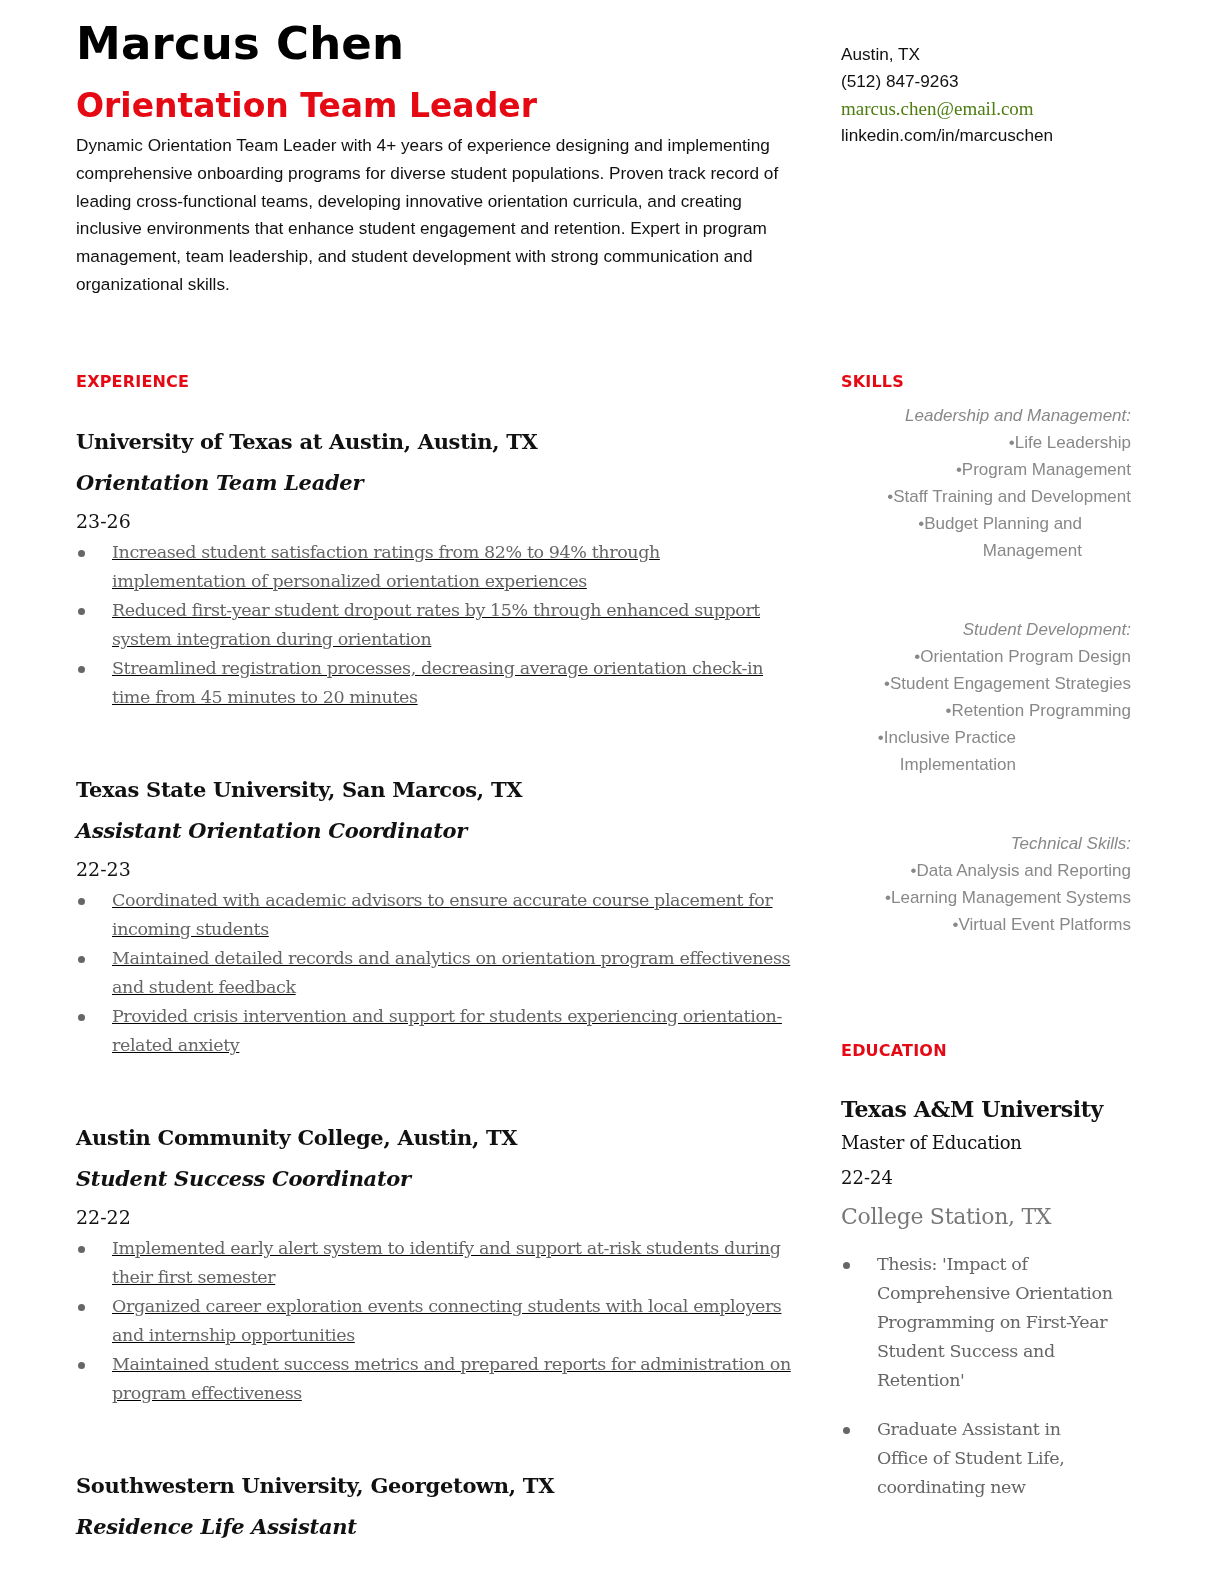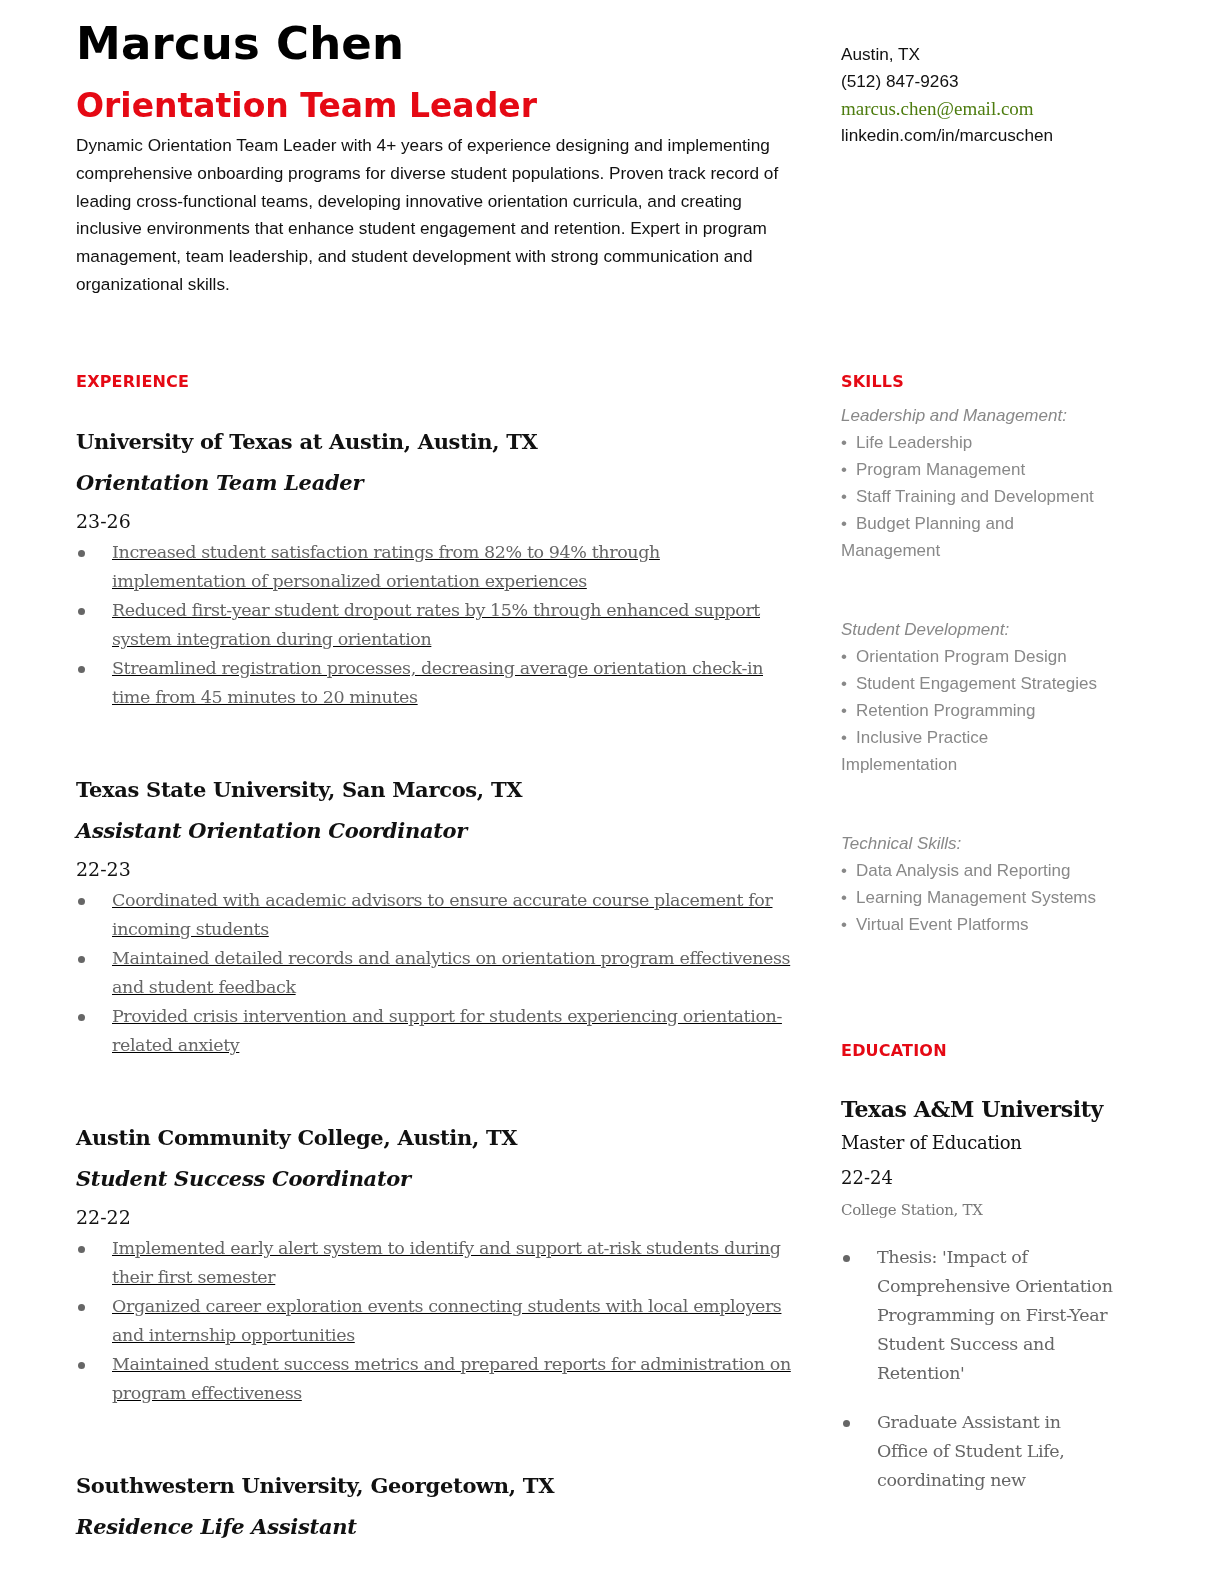--- a/index.html
+++ b/index.html
@@ -51,33 +51,33 @@
     .job li {
       position: relative; padding-left: 36px;
       font-family: "DejaVu Serif", serif; font-size: 17.5px; line-height: 29px;
       color: #666; letter-spacing: -0.4px;
     }
     .job li .dot {
       position: absolute; left: 2px; top: 12px; width: 7px; height: 7px;
       border-radius: 50%; background: #666;
     }
 
-    .skills { position: absolute; left: 841px; width: 290px; }
+    .skills { position: absolute; left: 841px; width: 290px; text-align: right; }
     .skill-group { font-family: "Liberation Sans", sans-serif; font-size: 17px; line-height: 27px; color: #888; }
     .skill-group .cat { font-style: italic; color: #888; }
     .skill-group .item { color: #888; }
     .skill-group .bullet { display: inline-block; width: 15px; color: #888; }
 
     .edu { position: absolute; left: 841px; width: 275px; }
     .edu .school {
       font-family: "DejaVu Serif", serif; font-weight: 700; font-size: 22px; line-height: 30px; color: #111; letter-spacing: -0.4px;
     }
     .edu .degree { font-family: "DejaVu Serif", serif; font-size: 18px; line-height: 26px; color: #111; margin-top: 6px; letter-spacing: -0.3px; }
     .edu .dates { font-family: "DejaVu Serif", serif; font-size: 18px; line-height: 26px; color: #111; margin-top: 9px; }
-    .edu .location { font-family: "DejaVu Serif", serif; font-size: 15px; line-height: 26px; color: #777; margin-top: 6px; letter-spacing: -0.3px; }
+    .edu .location { font-family: "DejaVu Serif", serif; font-size: 22px; line-height: 26px; color: #777; margin-top: 13px; letter-spacing: -0.3px; }
     .edu ul { list-style: none; margin: 20px 0 0 0; padding: 0; }
     .edu li {
       position: relative; padding-left: 36px; margin-bottom: 20px;
       font-family: "DejaVu Serif", serif; font-weight: 400; font-size: 17.5px; line-height: 29px; color: #666; letter-spacing: -0.4px;
     }
     .edu li .dot { position: absolute; left: 2px; top: 12px; width: 7px; height: 7px; border-radius: 50%; background: #666; }
   </style>
 </head>
 <body>
 
@@ -135,21 +135,21 @@
   </div>
 
   <div class="section-head" style="left:841px; top:372px;">SKILLS</div>
 
   <div class="skills" style="top:402px;">
     <div class="skill-group">
       <div class="cat">Leadership and Management:</div>
       <div class="item"><span class="bullet">•</span><span>Life Leadership</span></div>
       <div class="item"><span class="bullet">•</span><span>Program Management</span></div>
       <div class="item"><span class="bullet">•</span><span>Staff Training and Development</span></div>
-      <div class="item" style="width:200px;"><span class="bullet">•</span><span>Budget Planning and Management</span></div>
+      <div class="item" style="width:200px;margin-left:41px;"><span class="bullet">•</span><span>Budget Planning and Management</span></div>
     </div>
   </div>
 
   <div class="skills" style="top:616px;">
     <div class="skill-group">
       <div class="cat">Student Development:</div>
       <div class="item"><span class="bullet">•</span><span>Orientation Program Design</span></div>
       <div class="item"><span class="bullet">•</span><span>Student Engagement Strategies</span></div>
       <div class="item"><span class="bullet">•</span><span>Retention Programming</span></div>
       <div class="item" style="width:175px;"><span class="bullet">•</span><span>Inclusive Practice Implementation</span></div>

